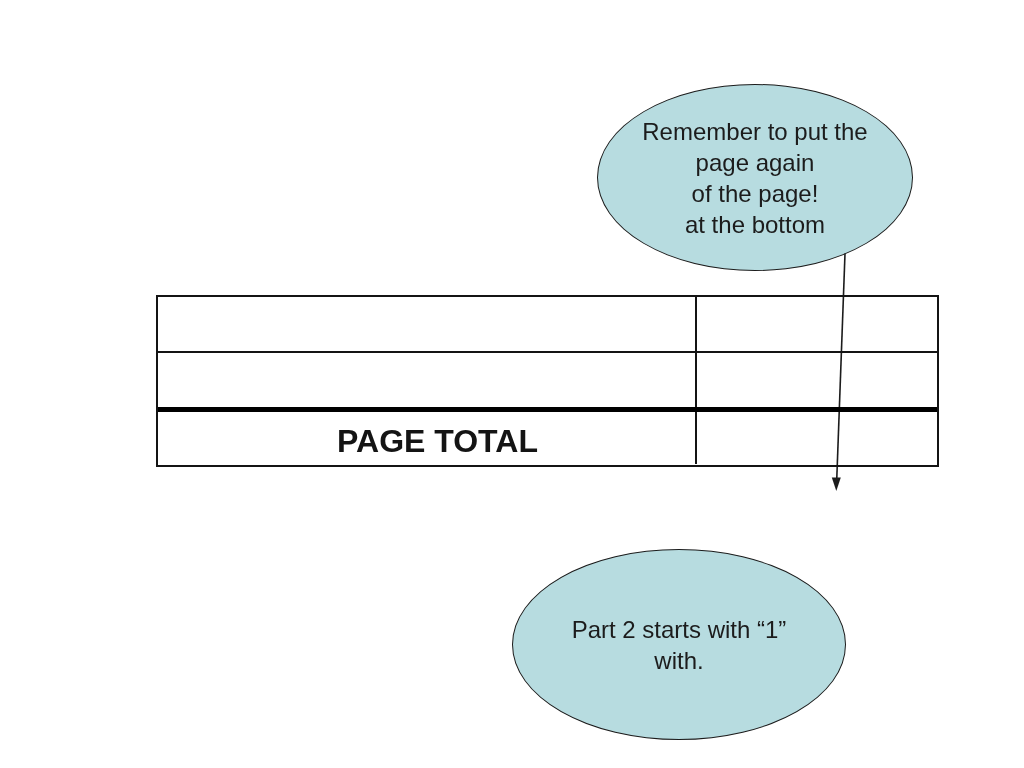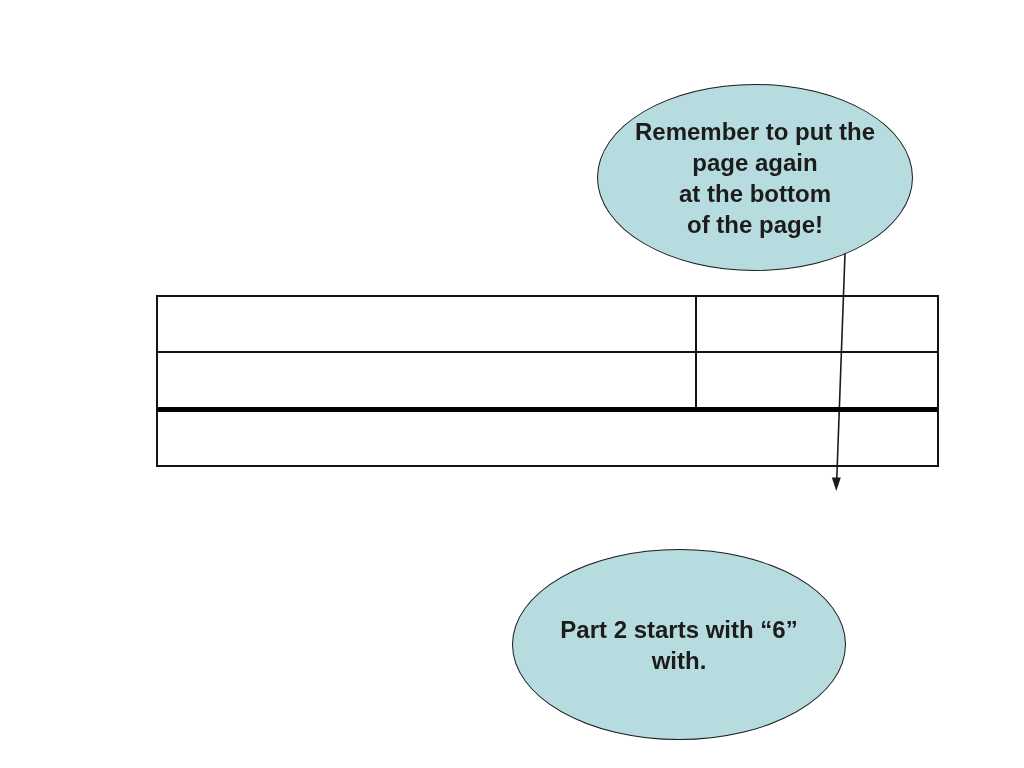--- a/index.html
+++ b/index.html
@@ -42,21 +42,20 @@
     top: 549px;
     width: 334px;
     height: 191px;
   }
   .callout-text {
     text-align: center;
     font-size: 24px;
     line-height: 31px;
     color: #1c1c1c;
     white-space: nowrap;
-    font-weight: bold;
   }
   .callout-text span { display: block; }
 
   
   .arrow-layer {
     position: absolute;
     left: 0;
     top: 0;
     width: 1024px;
     height: 768px;
@@ -98,41 +97,45 @@
 </style>
 </head>
 <body>
 
 <div class="slide">
 
   <div class="callout callout-top">
     <div class="callout-text">
       <span>Remember to put the</span>
       <span>page again</span>
+      <span>of the page!</span>
       <span>at the bottom</span>
-      <span>of the page!</span>
     </div>
   </div>
 
   <svg class="arrow-layer" width="1024" height="768" viewBox="0 0 1024 768">
     <line x1="845" y1="253.5" x2="836.8" y2="478" stroke="#1c1c1c" stroke-width="1.6"></line>
     <polygon points="836.3,491 831.8,477.5 840.8,477.5" fill="#1c1c1c"></polygon>
   </svg>
 
   <div class="totals-table">
     <div class="t-row t-row-1">
       <div class="t-cell t-cell-label"></div>
       <div class="t-cell t-cell-value"></div>
     </div>
     <div class="t-row t-row-2">
       <div class="t-cell t-cell-label"></div>
       <div class="t-cell t-cell-value"></div>
     </div>
+    <div class="t-row t-row-3">
+      <div class="t-cell t-cell-label">PAGE TOTAL</div>
+      <div class="t-cell t-cell-value"></div>
+    </div>
   </div>
 
   <div class="callout callout-bottom">
     <div class="callout-text">
-      <span>Part 2 starts with “6”</span>
+      <span>Part 2 starts with “1”</span>
       <span>with.</span>
     </div>
   </div>
 
 </div>
 
 </body></html>

